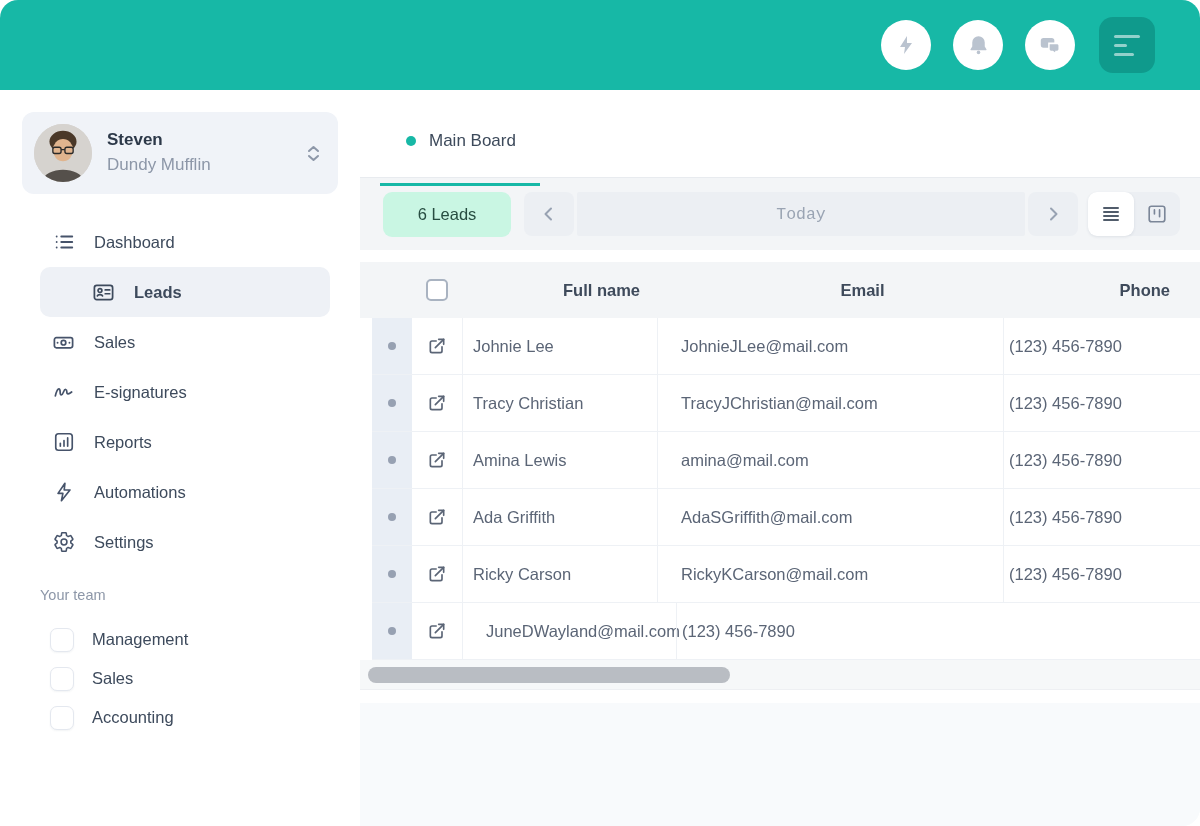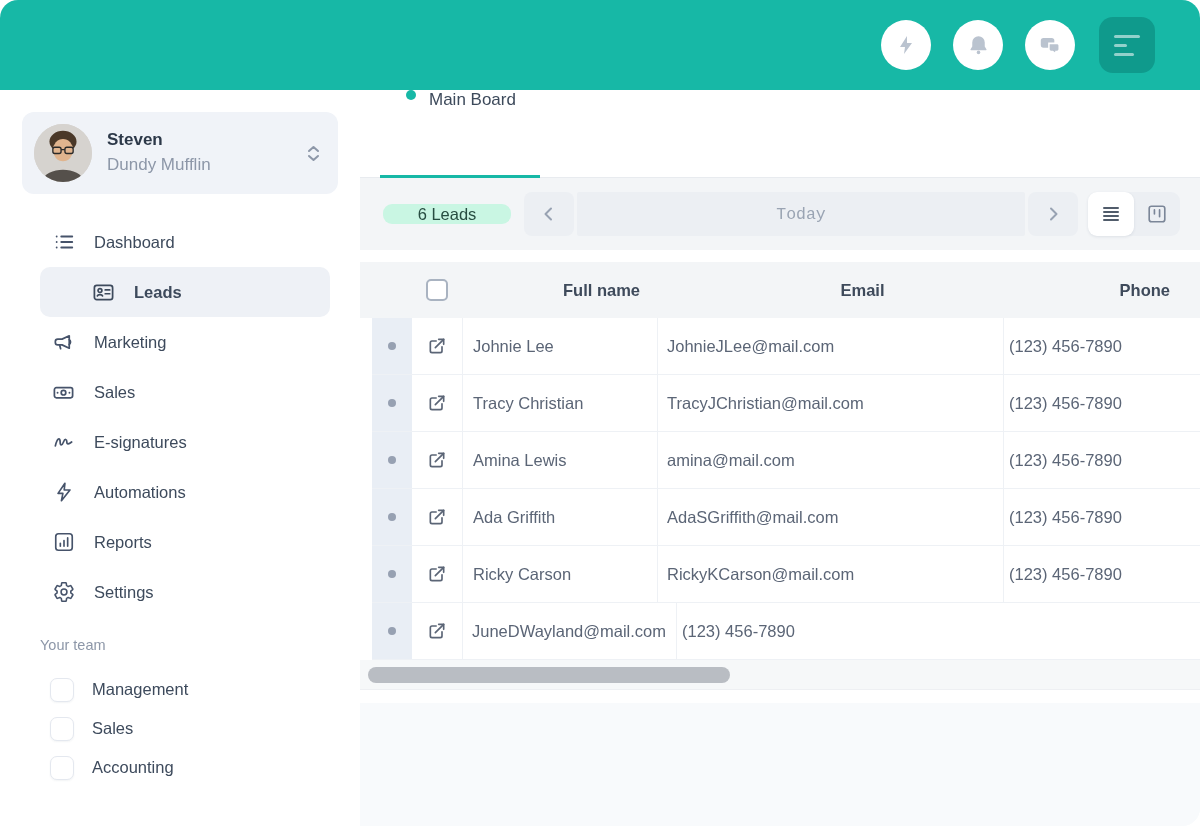--- a/index.html
+++ b/index.html
@@ -33,26 +33,26 @@
   .nav-item.active { background:#eef1f6; border-radius:10px; margin:0 30px 0 40px; font-weight:700; }
 
   .team-label { margin-top:20px; padding-left:40px; font-size:14.5px; color:#8d97a8; }
   .team-list { margin-top:17px; }
   .team-item { display:flex; align-items:center; gap:18px; height:39px; padding-left:50px; font-size:16.5px; color:#3d4a5c; }
   .checkbox { width:24px; height:24px; background:#fff; border:1px solid #e4e8ef; border-radius:7px; box-shadow:0 1px 2px rgba(40,60,90,0.06); cursor:pointer; flex-shrink:0; }
 
   
   .main { flex:1; background:#f8fafc; display:flex; flex-direction:column; min-width:0; }
   .tab-row { height:88px; background:#fff; border-bottom:1px solid #e8ebef; position:relative; flex-shrink:0; }
-  .tab { position:absolute; left:20px; top:0; height:88px; display:flex; gap:13px; padding:0 24px 0 26px; border-bottom:3px solid #17b8a6; cursor:pointer; }
+  .tab { position:absolute; left:20px; top:8px; height:88px; display:flex; align-items:center; gap:13px; padding:0 24px 0 26px; border-bottom:3px solid #17b8a6; cursor:pointer; }
   .tab-dot { width:10px; height:10px; border-radius:50%; background:#17b8a6; }
   .tab-label { font-size:17px; color:#3d4a5b; }
 
   .toolbar { height:72px; background:#f3f5f7; display:flex; align-items:center; padding:0 20px 0 23px; flex-shrink:0; }
-  .leads-badge { width:128px; height:20px; background:#c9f6e3; border-radius:9px; color:#27four; color:#274d41; font-size:16.5px; display:flex; align-items:center; justify-content:center; margin-right:13px; flex-shrink:0; }
+  .leads-badge { width:128px; height:45px; background:#c9f6e3; border-radius:9px; color:#27four; color:#274d41; font-size:16.5px; display:flex; align-items:center; justify-content:center; margin-right:13px; flex-shrink:0; }
   .nav-btn { width:50px; height:44px; background:#eceff3; border-radius:8px; display:flex; align-items:center; justify-content:center; cursor:pointer; flex-shrink:0; }
   .today-bar { flex:1; height:44px; background:#eceff3; margin:0 3px; display:flex; align-items:center; justify-content:center; font-size:16.5px; color:#9aa4b3; cursor:pointer; border-radius:2px;font-family:Liberation Mono, monospace; }
   .view-toggle { width:92px; height:44px; background:#eceff3; border-radius:9px; display:flex; align-items:center; margin-left:10px; flex-shrink:0; }
   .toggle-btn { width:46px; height:44px; display:flex; align-items:center; justify-content:center; cursor:pointer; border-radius:9px; }
   .toggle-btn.active { background:#fff; box-shadow:0 1px 3px rgba(40,60,90,0.10); }
 
   .table-gap { height:12px; background:#fff; flex-shrink:0; }
   .thead { height:56px; background:#f3f5f7; display:grid; grid-template-columns:90px 195px 327px 1fr; padding-left:12px; align-items:center; flex-shrink:0; }
   .th { font-size:16.5px; font-weight:700; color:#3e4a5b; }
   .th-check { display:flex; justify-content:center; padding-left:40px; }
@@ -60,21 +60,21 @@
   .th-name, .th-email { text-align:center; padding-left:84px; }
   .th-phone { text-align:right; padding-right:30px; }
 
   .rows { background:#fff; flex-shrink:0; }
   .lead-row { height:57px; display:grid; grid-template-columns:40px 50px 195px 327px 1fr; margin-left:12px; border-bottom:1px solid #eef1f5; background:#fff; }
   .cell { display:flex; align-items:center; font-size:16.5px; color:#5b6576; }
   .gutter { background:#e9eef5; justify-content:center; }
   .row-dot { width:8px; height:8px; border-radius:50%; background:#97a1b2; }
   .open-cell { justify-content:center; cursor:pointer; }
   .c-name { padding-left:10px; border-left:1px solid #eef1f5; }
-  .c-email { padding-left:9px; border-left:1px solid #eef1f5; }
+  .c-email { padding-left:23px; border-left:1px solid #eef1f5; }
   .c-phone { padding-left:5px; border-left:1px solid #eef1f5;margin-left:19px; }
 
   .hscroll { height:30px; background:#f6f8f9; border-bottom:1px solid #eef0f3; position:relative; flex-shrink:0; }
   .hscroll-thumb { position:absolute; left:8px; top:7px; width:362px; height:16px; border-radius:8px; background:#b9bdc3; cursor:grab; }
   .below-gap { height:13px; background:#fff; flex-shrink:0; }
   .filler { flex:1; background:#f8fafc; }
 
   svg { display:block; }
 </style>
 </head>
@@ -162,65 +162,55 @@
                 <circle cx="8.3" cy="10" r="2"></circle>
                 <path d="M5.6 15.5c.6-1.7 4.8-1.7 5.4 0"></path>
                 <line x1="13.8" y1="9.3" x2="18.5" y2="9.3"></line>
                 <line x1="13.8" y1="13.3" x2="18.5" y2="13.3"></line>
               </svg>
           </span>
           <span>Leads</span>
         </div>
         <div class="nav-item">
           <span class="nicon">
-            <svg width="23" height="23" viewBox="0 0 24 24" fill="none" stroke="#46536a" stroke-width="1.8" stroke-linejoin="round" stroke-linecap="round">
-                <path d="M18 5v13l-7.5-3.5H6a2.5 2.5 0 0 1-2.5-2.5v-1A2.5 2.5 0 0 1 6 8.5h4.5Z"></path>
-                <path d="M18 9a3 3 0 0 1 0 5"></path>
-                <path d="M8 14.8l1 3.7"></path>
-              </svg>
-          </span>
-          <span>Marketing</span>
-        </div>
-        <div class="nav-item">
-          <span class="nicon">
             <svg width="23" height="23" viewBox="0 0 24 24" fill="none" stroke="#46536a" stroke-width="1.8">
                 <rect x="2.5" y="7" width="19" height="10.5" rx="2"></rect>
                 <circle cx="12" cy="12.2" r="2.4"></circle>
                 <line x1="5.8" y1="12.2" x2="5.81" y2="12.2" stroke-linecap="round" stroke-width="2"></line>
                 <line x1="18.2" y1="12.2" x2="18.21" y2="12.2" stroke-linecap="round" stroke-width="2"></line>
               </svg>
           </span>
           <span>Sales</span>
         </div>
         <div class="nav-item">
           <span class="nicon">
             <svg width="23" height="23" viewBox="0 0 24 24" fill="none" stroke="#46536a" stroke-width="1.8" stroke-linecap="round">
                 <path d="M3.5 15.5 C5.5 6.5 8.5 6.5 8.5 11.5 C8.5 15.5 10.5 15.5 12 11.5 C13.5 7.5 15.5 8.5 15.5 11.5 C15.5 14.5 17.5 13.8 20.5 11.5"></path>
               </svg>
           </span>
           <span>E-signatures</span>
         </div>
         <div class="nav-item">
           <span class="nicon">
-            <svg width="22" height="22" viewBox="0 0 24 24" fill="none" stroke="#46536a" stroke-width="1.8" stroke-linejoin="round">
-                <polygon points="13,2.5 5.5,13.5 10.8,13.5 9.2,21.5 18.5,9.8 12.2,9.8"></polygon>
-              </svg>
-          </span>
-          <span>Automations</span>
-        </div>
-        <div class="nav-item">
-          <span class="nicon">
             <svg width="22" height="22" viewBox="0 0 24 24" fill="none" stroke="#46536a" stroke-width="1.8" stroke-linecap="round">
                 <rect x="3" y="3" width="18" height="18" rx="3"></rect>
                 <line x1="8" y1="16.5" x2="8" y2="13.5"></line>
                 <line x1="12" y1="16.5" x2="12" y2="10.5"></line>
                 <line x1="16" y1="16.5" x2="16" y2="7.5"></line>
               </svg>
           </span>
           <span>Reports</span>
+        </div>
+        <div class="nav-item">
+          <span class="nicon">
+            <svg width="22" height="22" viewBox="0 0 24 24" fill="none" stroke="#46536a" stroke-width="1.8" stroke-linejoin="round">
+                <polygon points="13,2.5 5.5,13.5 10.8,13.5 9.2,21.5 18.5,9.8 12.2,9.8"></polygon>
+              </svg>
+          </span>
+          <span>Automations</span>
         </div>
         <div class="nav-item">
           <span class="nicon">
             <svg width="22" height="22" viewBox="0 0 24 24" fill="none" stroke="#46536a" stroke-width="1.7" stroke-linejoin="round">
                 <path d="M19.4 13c.04-.33.06-.66.06-1s-.02-.67-.06-1l2.1-1.64a.5.5 0 0 0 .12-.64l-2-3.46a.5.5 0 0 0-.6-.22l-2.48 1a7.6 7.6 0 0 0-1.72-1l-.38-2.64A.5.5 0 0 0 13.95 2h-4a.5.5 0 0 0-.5.42l-.37 2.64c-.62.26-1.2.6-1.73 1l-2.47-1a.5.5 0 0 0-.6.22l-2 3.46a.5.5 0 0 0 .12.64L4.5 11c-.04.33-.06.66-.06 1s.02.67.06 1l-2.1 1.64a.5.5 0 0 0-.12.64l2 3.46c.13.22.39.3.6.22l2.48-1c.53.4 1.1.74 1.72 1l.38 2.64c.04.24.25.42.5.42h4c.25 0 .46-.18.5-.42l.37-2.64c.62-.26 1.2-.6 1.73-1l2.47 1c.22.08.48 0 .6-.22l2-3.46a.5.5 0 0 0-.12-.64Z"></path>
                 <circle cx="12" cy="12" r="3.2"></circle>
               </svg>
           </span>
           <span>Settings</span>
         </div>

